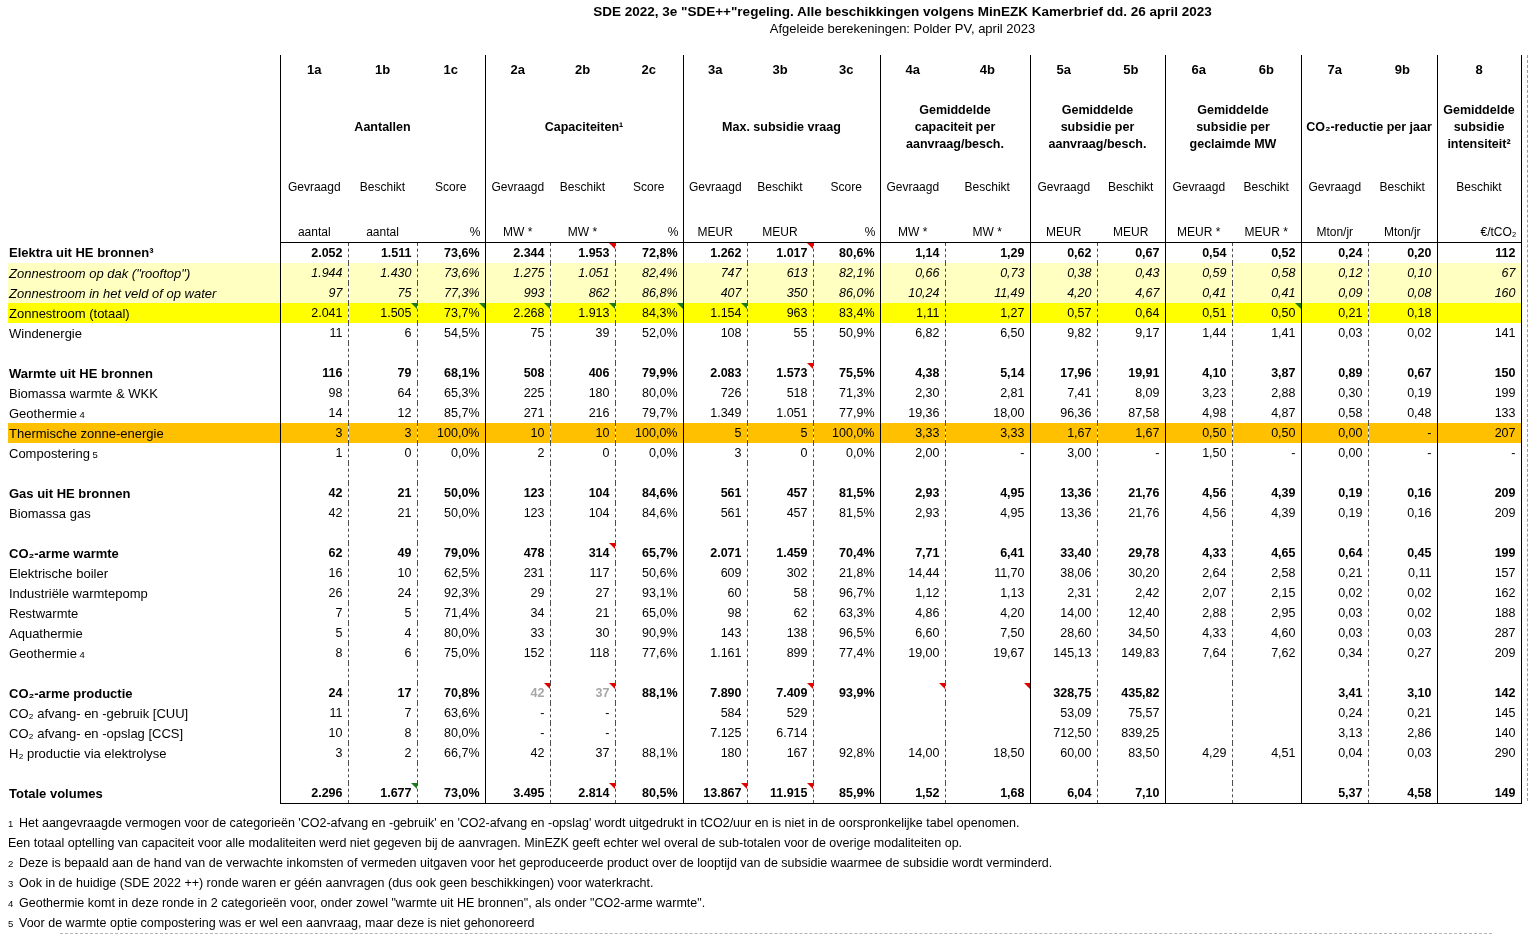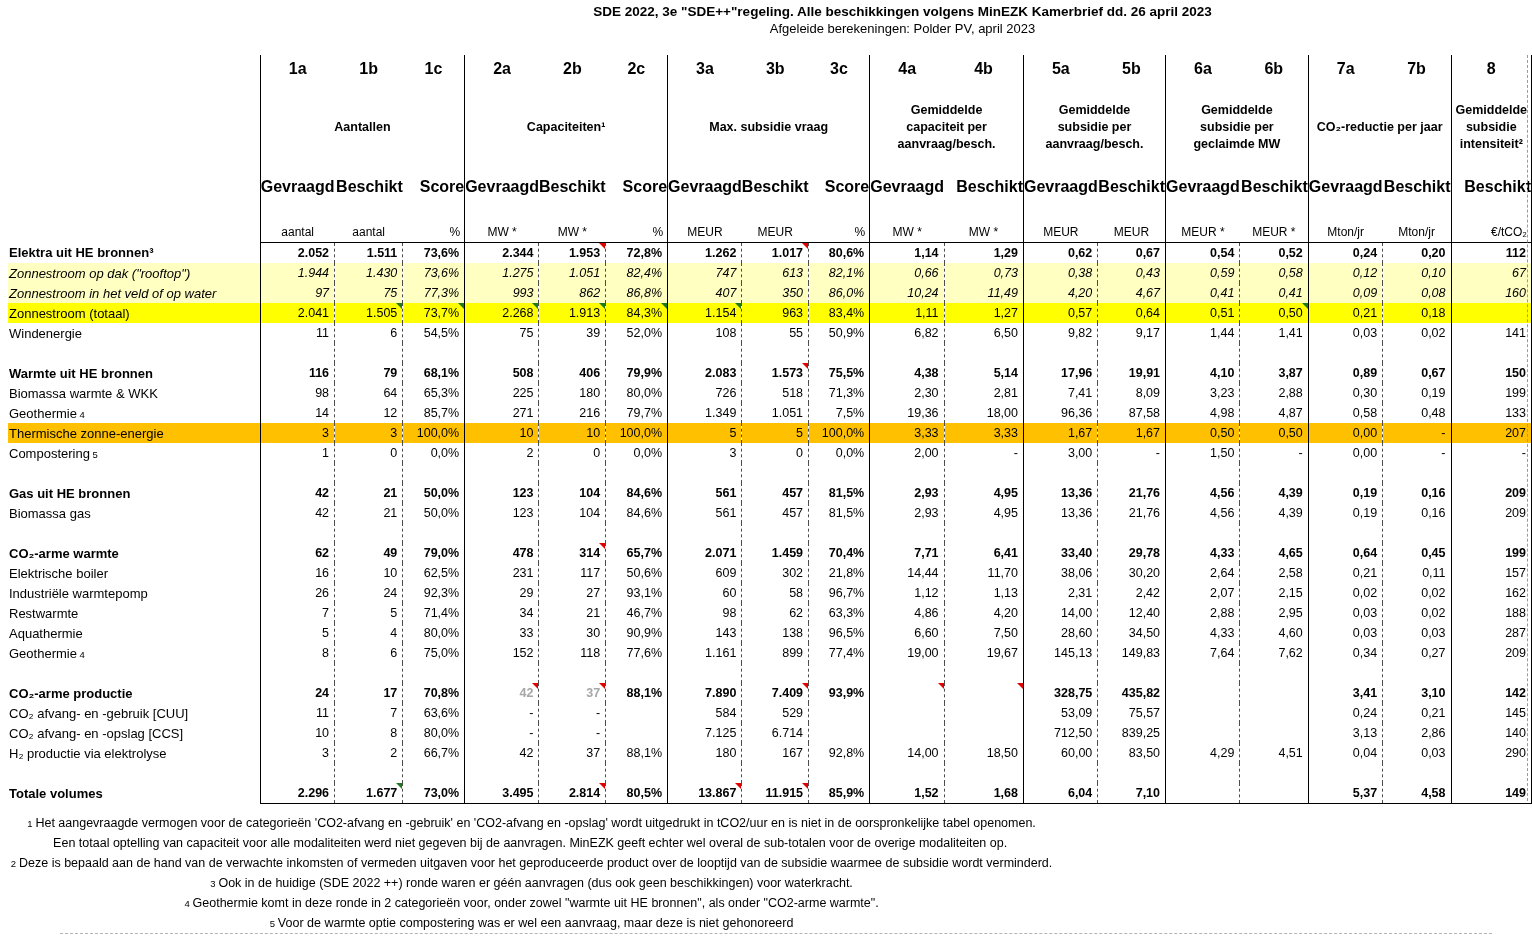--- a/index.html
+++ b/index.html
@@ -9,23 +9,23 @@
     font-family:"Liberation Sans","DejaVu Sans",sans-serif;
   }
   .titlewrap{position:absolute;left:280px;top:3px;width:1245px;text-align:center;}
   .title{font-weight:bold;font-size:13.5px;line-height:17px;}
   .subtitle{font-size:13px;line-height:18px;}
 
   table{position:absolute;left:8px;top:55px;border-collapse:collapse;table-layout:fixed;}
   th,td{padding:0;margin:0;white-space:nowrap;overflow:hidden;font-weight:normal;}
 
   
-  tr.h1 th{height:28px;font-size:16px;font-weight:bold;text-align:center;vertical-align:middle;}
+  tr.h1 th{height:28px;font-size:13px;font-weight:bold;text-align:center;vertical-align:middle;}
   tr.h2 th{height:88px;font-size:12.5px;font-weight:bold;vertical-align:middle;white-space:pre-line;line-height:17px;}
-  tr.h3 th{height:32px;font-size:16px;font-weight:bold;text-align:right;vertical-align:middle;}
+  tr.h3 th{height:32px;font-size:12px;font-weight:normal;text-align:center;vertical-align:middle;}
   tr.h4 th{height:36px;font-size:12px;text-align:center;vertical-align:bottom;padding-bottom:3px;}
   tr.h4 th.ub{border-bottom:1px solid #000;}
   tr.h4 th.ra{text-align:right;padding-right:4px;}
 
   
   .bs{border-left:1px solid #000;}
   .bd{border-left:1px dashed #4d4d4d;}
   .br{border-right:1px solid #000;}
 
   
@@ -40,21 +40,21 @@
   tr.bb td.c{border-bottom:1px solid #000;}
   .ref{font-size:9.5px;}
 
   
   .mk-r{position:absolute;top:0;right:0;width:0;height:0;
         border-top:6px solid var(--mkred,#e00000);border-left:6px solid transparent;}
   .mk-g{position:absolute;top:0;right:0;width:0;height:0;
         border-top:6px solid var(--mkgreen,#1d7a1d);border-left:6px solid transparent;}
 
   
-  #footnotes{position:absolute;left:8px;top:816px;text-align:center;}
+  #footnotes{position:absolute;left:8px;top:816px;}
   .fn{height:20px;font-size:12.5px;white-space:nowrap;}
   .fn-num{font-size:9.5px;display:inline-block;width:11px;}
 
   
   .page-edge{position:absolute;left:60px;top:933px;width:1432px;border-top:1px dashed #b4b4b4;}
   .page-vline{position:absolute;left:1527px;top:55px;height:746px;border-left:1px dashed #9a9a9a;}
 </style>
 </head>
 <body>
 
@@ -97,21 +97,21 @@
         <th class="bs">3a</th>
         <th>3b</th>
         <th>3c</th>
         <th class="bs">4a</th>
         <th>4b</th>
         <th class="bs">5a</th>
         <th>5b</th>
         <th class="bs">6a</th>
         <th>6b</th>
         <th class="bs">7a</th>
-        <th>7b</th>
+        <th>9b</th>
         <th class="bs br">8</th>
       </tr>
       <tr class="h2">
         <th></th>
         <th class="bs" colspan="3">Aantallen</th>
         <th class="bs" colspan="3">Capaciteiten¹</th>
         <th class="bs" colspan="3">Max. subsidie vraag</th>
         <th class="bs" colspan="2">Gemiddelde
 capaciteit per
 aanvraag/besch.</th>
@@ -341,21 +341,21 @@
       <tr>
         <td class="lbl">Geothermie<span class="ref"> 4</span></td>
         <td class="num c bs">14</td>
         <td class="num c bd">12</td>
         <td class="num c bd">85,7%</td>
         <td class="num c bs">271</td>
         <td class="num c bd">216</td>
         <td class="num c bd">79,7%</td>
         <td class="num c bs">1.349</td>
         <td class="num c bd">1.051</td>
-        <td class="num c bd">7,5%</td>
+        <td class="num c bd">77,9%</td>
         <td class="num c bs">19,36</td>
         <td class="num c bd">18,00</td>
         <td class="num c bs">96,36</td>
         <td class="num c bd">87,58</td>
         <td class="num c bs">4,98</td>
         <td class="num c bd">4,87</td>
         <td class="num c bs">0,58</td>
         <td class="num c bd">0,48</td>
         <td class="num c bs br">133</td>
       </tr>
@@ -548,21 +548,21 @@
         <td class="num c bd">0,02</td>
         <td class="num c bs br">162</td>
       </tr>
       <tr>
         <td class="lbl">Restwarmte</td>
         <td class="num c bs">7</td>
         <td class="num c bd">5</td>
         <td class="num c bd">71,4%</td>
         <td class="num c bs">34</td>
         <td class="num c bd">21</td>
-        <td class="num c bd">46,7%</td>
+        <td class="num c bd">65,0%</td>
         <td class="num c bs">98</td>
         <td class="num c bd">62</td>
         <td class="num c bd">63,3%</td>
         <td class="num c bs">4,86</td>
         <td class="num c bd">4,20</td>
         <td class="num c bs">14,00</td>
         <td class="num c bd">12,40</td>
         <td class="num c bs">2,88</td>
         <td class="num c bd">2,95</td>
         <td class="num c bs">0,03</td>

